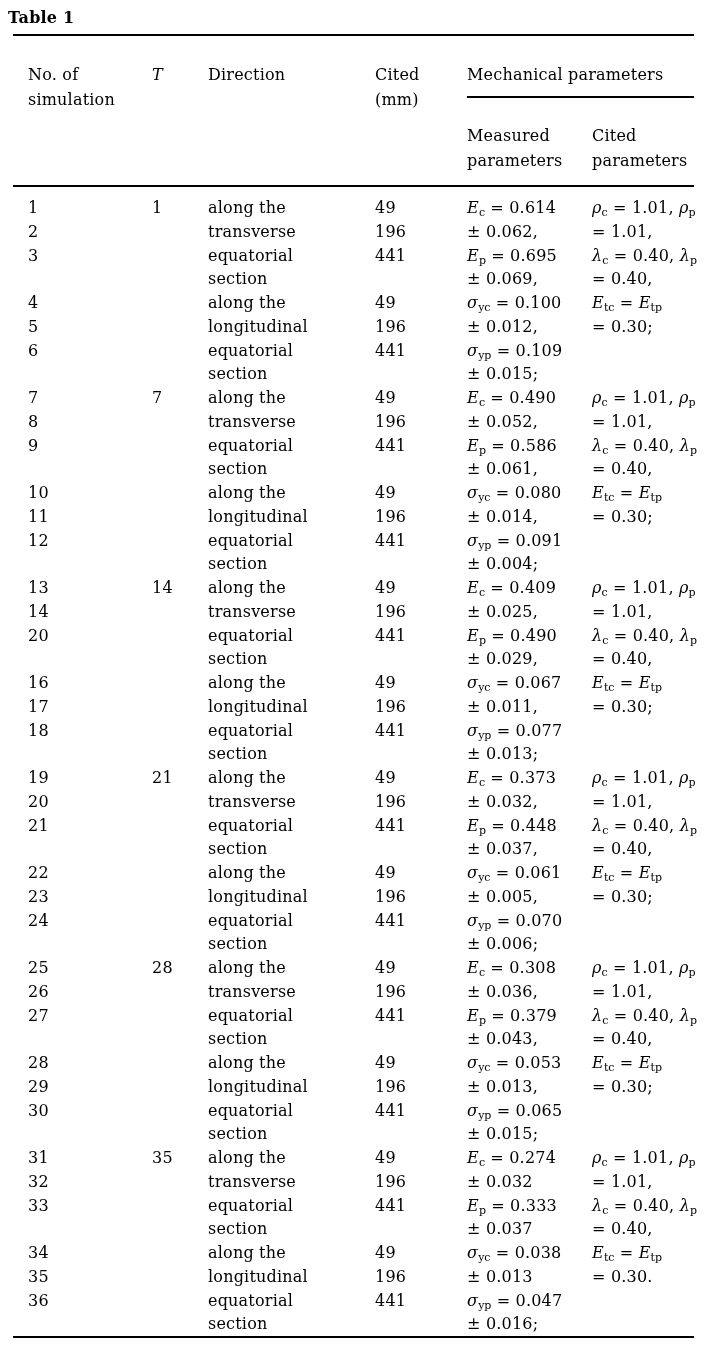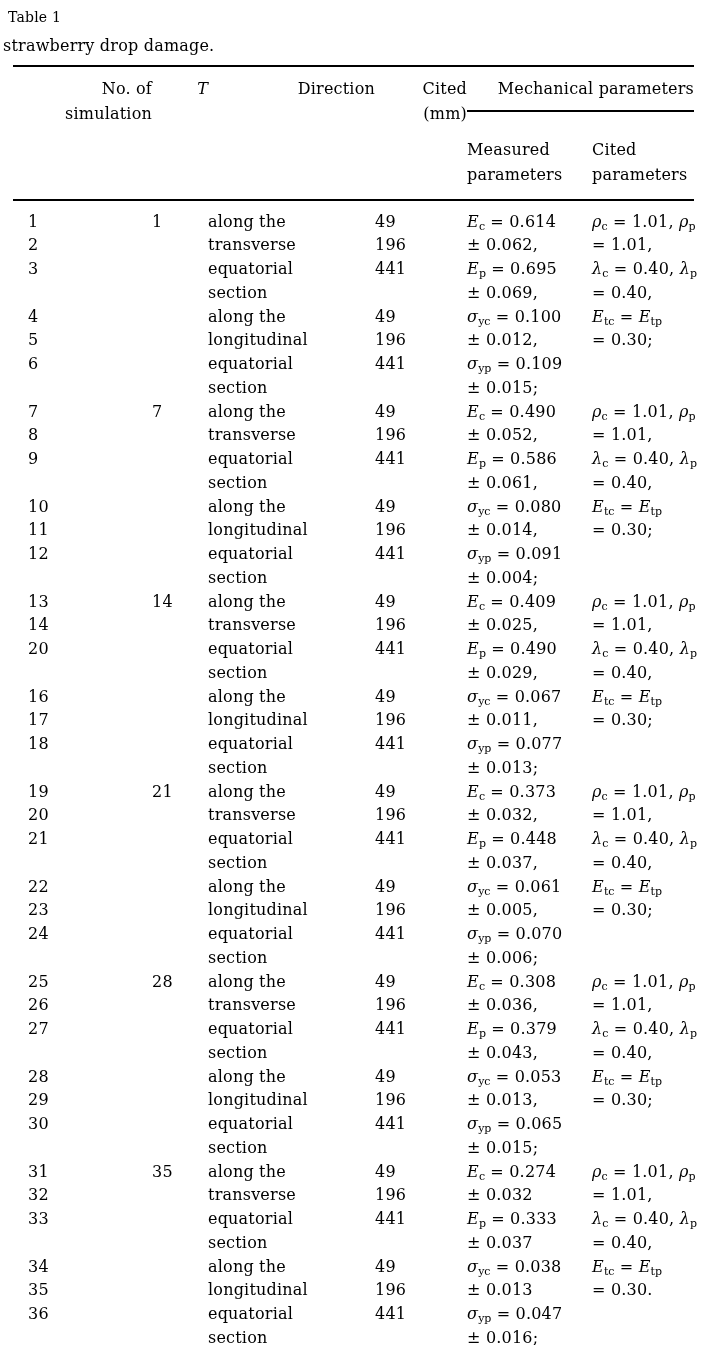--- a/index.html
+++ b/index.html
@@ -11,22 +11,22 @@
     color: #000000;
     font-family: "DejaVu Serif", "Liberation Serif", serif;
     font-size: 16px;
     letter-spacing: 0.2px;
     overflow: hidden;
     box-sizing: border-box;
     padding-top: 7px;
   }
   .table-label {
     margin: 0 0 5px 8px;
-    font-weight: normal;
-    font-size: 14px;
+    font-weight: bold;
+    font-size: 16px;
     line-height: 21px;
   }
   .caption {
     margin: 0 0 6px 3px;
     width: 713px;
     line-height: 25.5px;
   }
   .caption .just {
     text-align: justify;
     text-align-last: justify;
@@ -41,21 +41,21 @@
   }
   thead { border-bottom: 2.6px solid #000; }
   th, td {
     font-weight: normal;
     text-align: left;
     vertical-align: top;
     padding: 0;
     white-space: pre-line;
   }
   th { line-height: 25px; }
-  tr.h1 th { padding-top: 9px; text-align: right; }
+  tr.h1 th { padding-top: 26px; }
   th.mech-span { border-bottom: 2.6px solid #000; height: 34px; }
   tr.h2 th { padding-top: 25px; padding-bottom: 12px; }
   col.c1 { width: 139px; }
   col.c2 { width: 56px; }
   col.c3 { width: 167px; }
   col.c4 { width: 92px; }
   col.c5 { width: 125px; }
   col.c6 { width: 102px; }
   .col1-pad { padding-left: 15px; }
   td { line-height: 23.75px; white-space: nowrap; overflow: visible; }
@@ -69,21 +69,20 @@
   }
 </style>
 </head>
 <body>
 
 <div class="page">
 
   <p class="table-label">Table 1</p>
 
   <div class="caption">
-    <div>strawberry drop damage.</div>
   </div>
 
   <table class="data-table">
     <colgroup>
       <col class="c1">
         <col class="c2">
         <col class="c3">
         <col class="c4">
         <col class="c5">
         <col class="c6">

